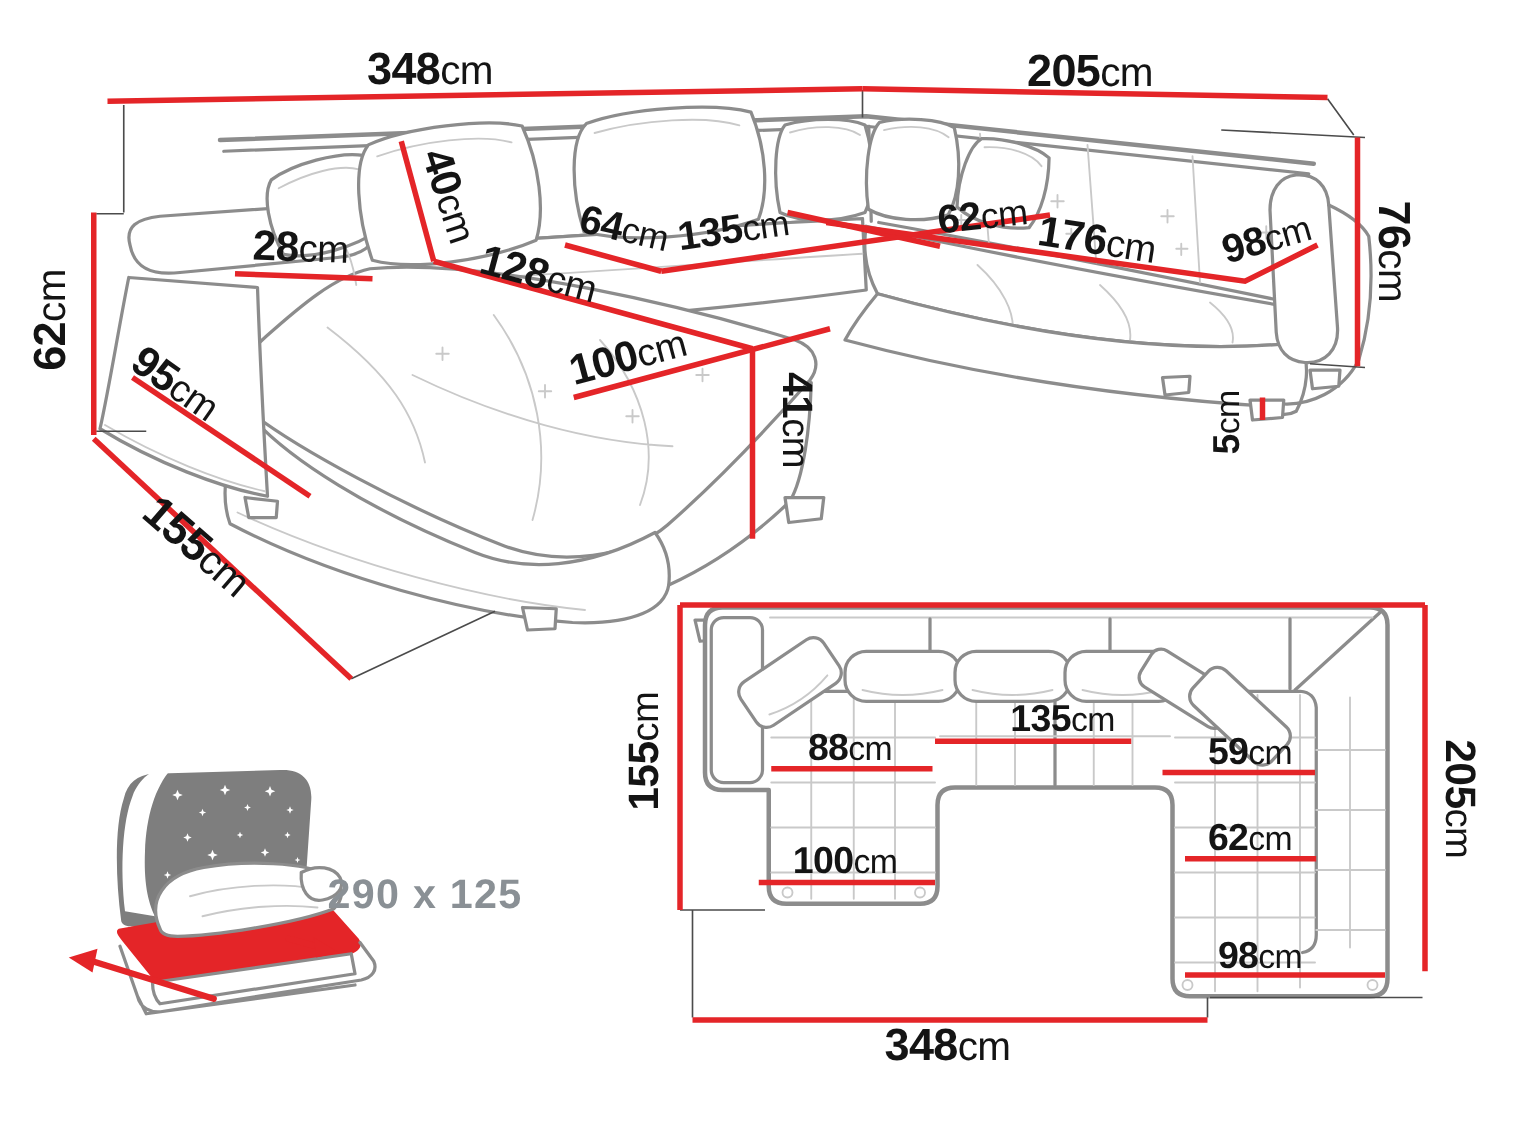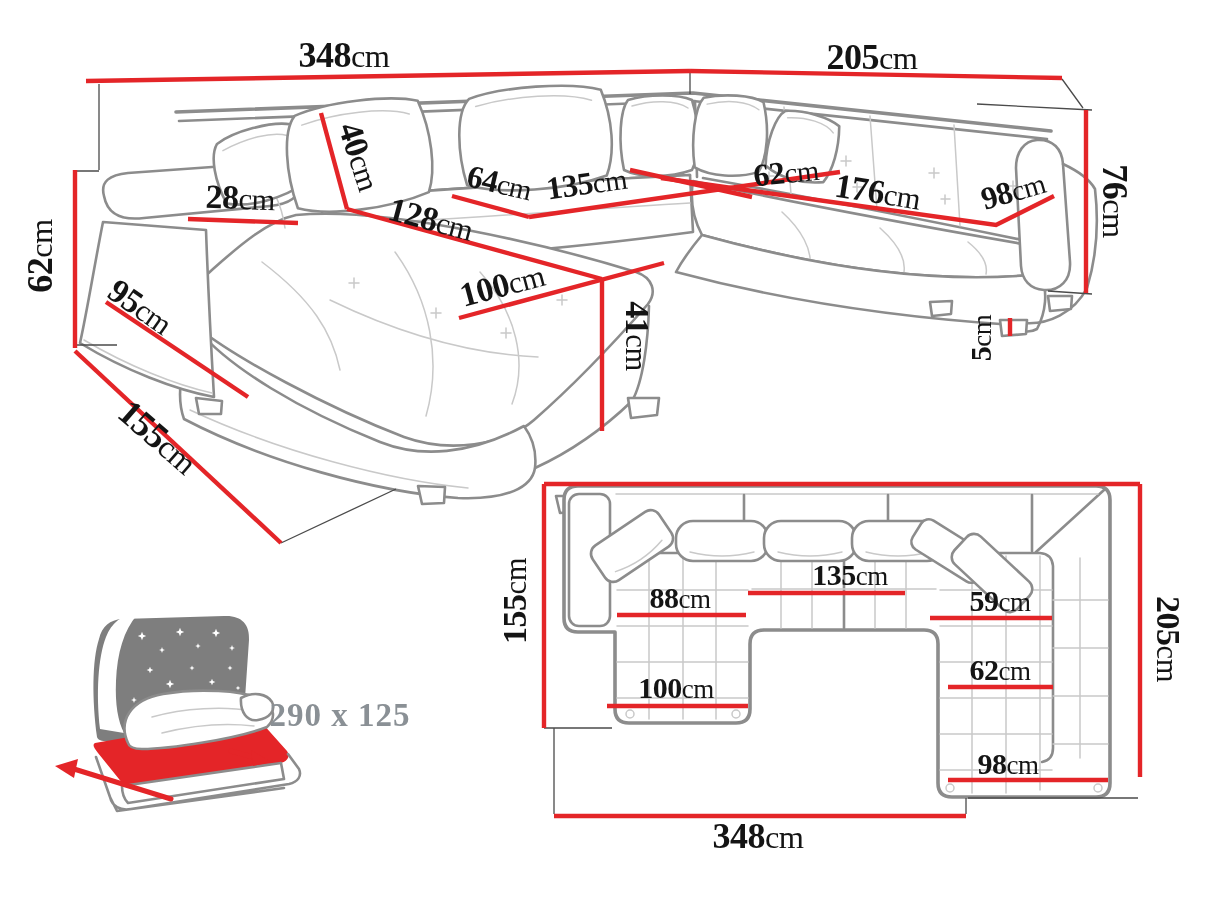--- a/index.html
+++ b/index.html
@@ -1,17 +1,17 @@
 <!DOCTYPE html>
 <html style="--red: #e42528; --outline: #8c8c8c; --detail: #c9c9c9; --ink: #141414; --muted: #8a9095; --icon: #7e7e7e; --bg: #ffffff;"><head>
 <meta charset="utf-8">
 <style>
   html,body{margin:0;padding:0;background:#fff;}
   .stage{position:relative;width:1214px;height:911px;background:var(--bg,#fff);
-         font-family:Liberation Serif, serif;overflow:hidden;}
+         font-family:Liberation Sans, sans-serif;overflow:hidden;}
   svg{display:block;}
   
   .art path,.art rect,.art circle{fill:none;stroke:var(--outline);stroke-width:2.6;
         stroke-linecap:round;stroke-linejoin:round;}
   .art .lite{stroke:var(--detail);stroke-width:1.5;}
   .art .heavy{stroke-width:3.6;}
   .art .fillw{fill:#fff;}
   
   .dim-line{fill:none;stroke:var(--red);stroke-width:4.4;stroke-linecap:butt;}
   .guide{fill:none;stroke:#4b4b4b;stroke-width:1.3;}

